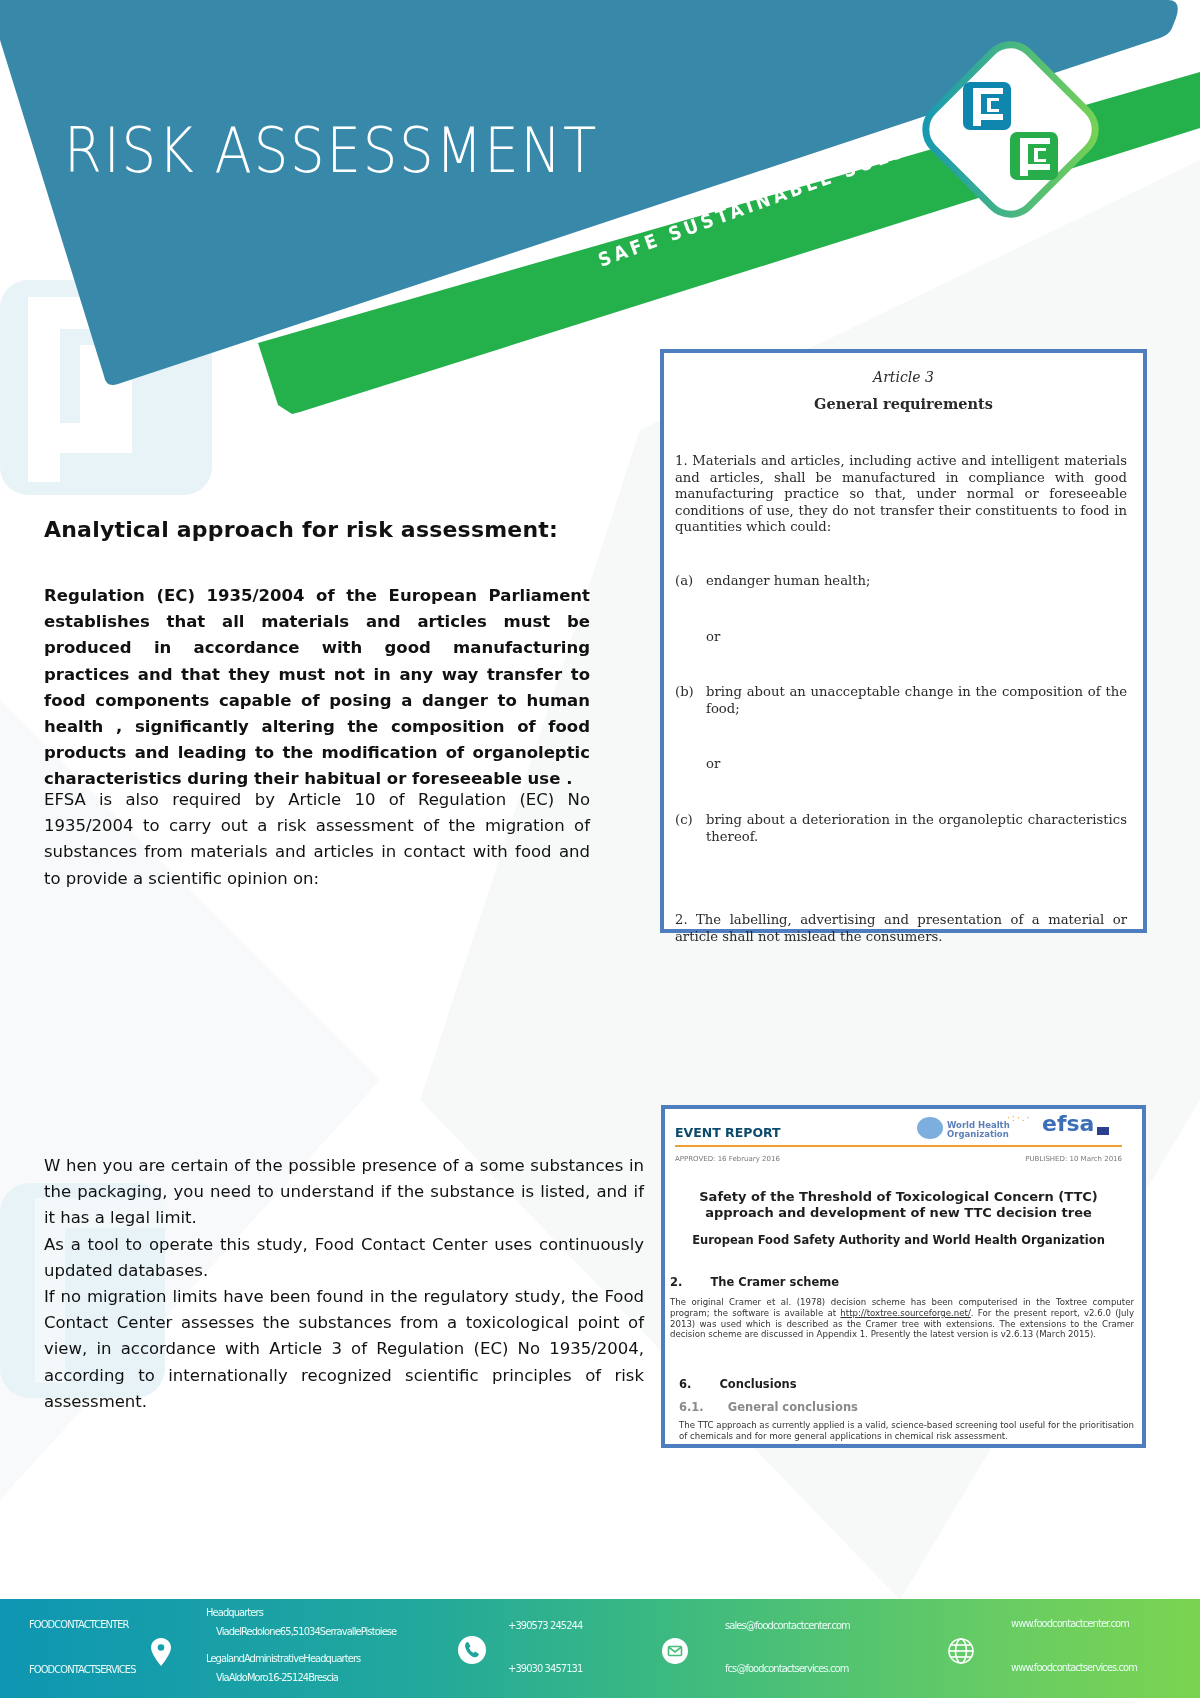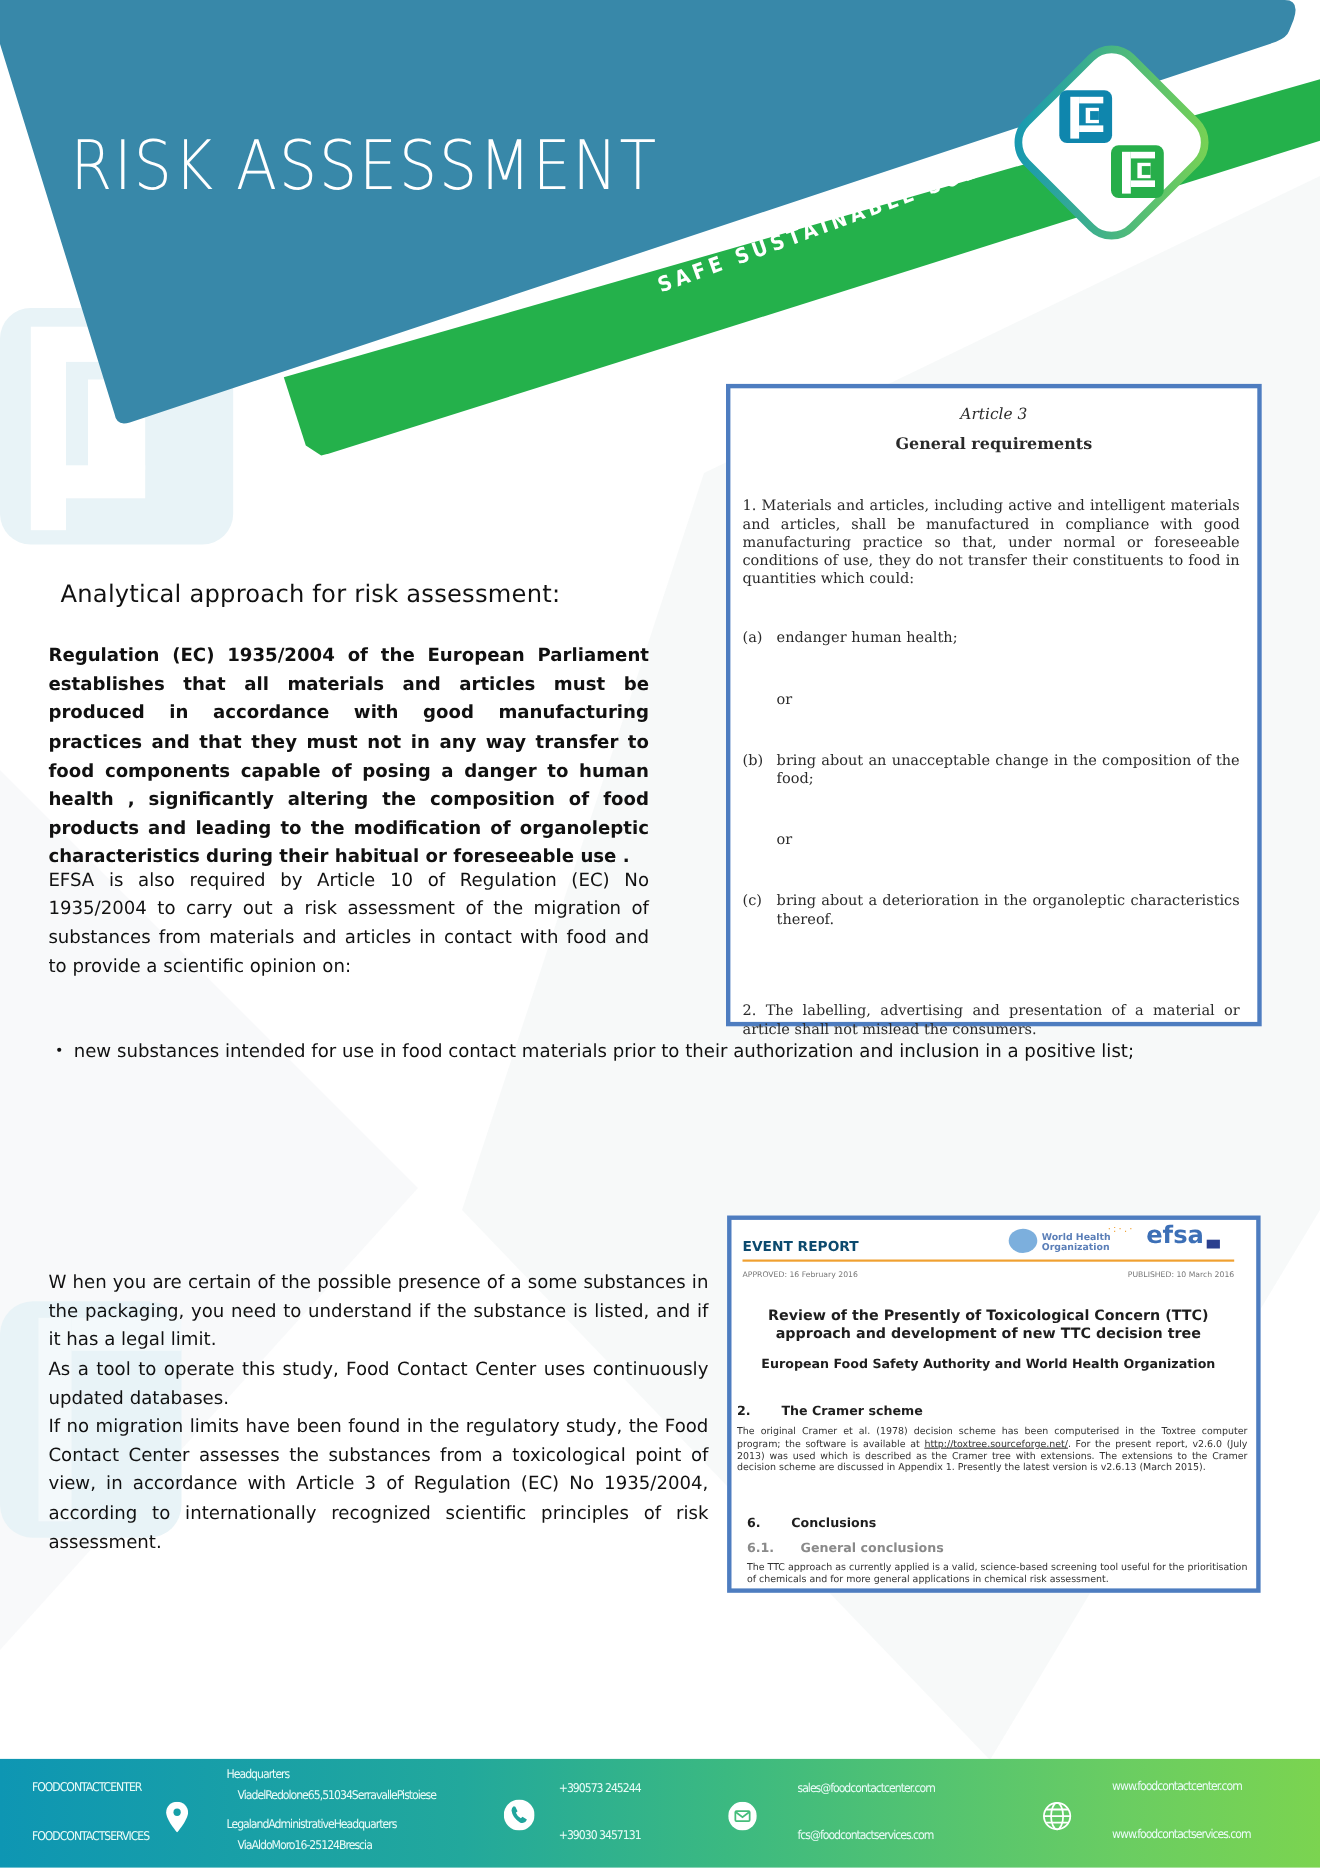--- a/index.html
+++ b/index.html
@@ -5,21 +5,21 @@
   html, body { margin:0; padding:0; }
   body { width:1200px; height:1698px; position:relative; overflow:hidden; background:#ffffff;
          font-family:"DejaVu Sans", sans-serif; color:#111; }
   .bg-diag { position:absolute; left:0; top:0; width:1200px; height:1698px; }
   .banner-svg { position:absolute; left:0; top:0; width:1200px; height:430px; }
   .title { position:absolute; left:64px; top:72px; font-size:62px; letter-spacing:2px; color:#ffffff;
            font-family:"DejaVu Sans", sans-serif; font-weight:300; white-space:nowrap; transform:scaleX(0.88); transform-origin:left top; }
   .tagline { position:absolute; left:595px; top:250px; transform-origin:left top; transform:rotate(-20deg);
              color:#fff; font-weight:bold; font-size:19px; letter-spacing:4px; font-family:"DejaVu Sans Condensed","DejaVu Sans", sans-serif; white-space:nowrap; }
   .logo-wrap { position:absolute; left:903px; top:22px; width:215px; height:215px; }
-  h2.section-heading { position:absolute; left:44px; top:517px; margin:11px; font-weight:normal; font-size:22px;
+  h2.section-heading { position:absolute; left:44px; top:517px; margin:0; font-weight:bold; font-size:22px;
                        font-family:"DejaVu Sans", sans-serif; letter-spacing:0.2px; }
   .para { position:absolute; font-size:16.5px; line-height:26.2px; text-align:justify; margin:0; }
   .p1 { left:44px; top:583px; width:546px;font-weight:bold; }
   .p2 { left:44px; top:787px; width:546px; }
   .p3 { left:44px; top:1153px; width:600px; }
   .bullets { position:absolute; left:50px; top:943px; margin:0; padding:0; list-style:none; font-size:16.5px; }
   .bullets li { position:relative; padding-left:17px; margin-bottom:17px; line-height:26px; white-space:nowrap; }
   .bullets li::before { content:"•"; position:absolute; left:0; top:0; font-size:13px; }
   .doc-box { position:absolute; background:#fff; border:4px solid #4e7dc0; box-sizing:border-box; }
   .art { left:660px; top:349px; width:487px; height:584px; font-family:"DejaVu Serif", serif; color:#2a2a2a; font-size:13.2px; }
@@ -129,21 +129,20 @@
   <div class="or" style="top:276px;">or</div>
   <div class="lbl" style="top:331px;">(b)</div>
   <div class="itm" style="top:331px;">bring about an unacceptable change in the composition of the food;</div>
   <div class="or" style="top:403px;">or</div>
   <div class="lbl" style="top:459px;">(c)</div>
   <div class="itm" style="top:459px;">bring about a deterioration in the organoleptic characteristics thereof.</div>
   <div class="blk" style="top:559px;">2.      The labelling, advertising and presentation of a material or article shall not mislead the consumers.</div>
 </div>
 
 <ul class="bullets">
-  <li>new substances intended for use in food contact materials prior to their authorization and inclusion in a positive list;</li>
 </ul>
 
 <div class="para p3">
   <div>W hen you are certain of the possible presence of a some substances in the packaging, you need to understand if the substance is listed, and if it has a legal limit.</div>
   <div>As a tool to operate this study, Food Contact Center uses continuously updated databases.</div>
   <div>If no migration limits have been found in the regulatory study, the Food Contact Center assesses the substances from a toxicological point of view, in accordance with Article 3 of Regulation (EC) No 1935/2004, according to internationally recognized scientific principles of risk assessment.</div>
 </div>
 
 <div class="doc-box efsa">
   <div class="ev">EVENT REPORT</div>
@@ -155,21 +154,21 @@
     </div>
   </div>
   <div class="efsa-dots">·:·.·</div>
   <div class="efsa-word">efsa</div>
   <div class="eu-flag"></div>
   <div class="orange"></div>
   <div class="dates">
     <span>APPROVED: 16 February 2016</span>
     <span>PUBLISHED: 10 March 2016</span>
   </div>
-  <div class="ttl">Review of the Presently of Toxicological Concern (TTC) approach and development of new TTC decision tree</div>
+  <div class="ttl">Safety of the Threshold of Toxicological Concern (TTC) approach and development of new TTC decision tree</div>
   <div class="sub">European Food Safety Authority and World Health Organization</div>
   <div class="sec2">
     <span>2.</span><span>The Cramer scheme</span>
   </div>
   <div class="body2"><span>The original Cramer et al. (1978) decision scheme has been computerised in the Toxtree computer program; the software is available at </span><span class="link">http://toxtree.sourceforge.net/</span><span>. For the present report, v2.6.0 (July 2013) was used which is described as the Cramer tree with extensions. The extensions to the Cramer decision scheme are discussed in Appendix 1. Presently the latest version is v2.6.13 (March 2015).</span></div>
   <div class="sec6">
     <span>6.</span><span>Conclusions</span>
   </div>
   <div class="sec61">
     <span>6.1.</span><span>General conclusions</span>

